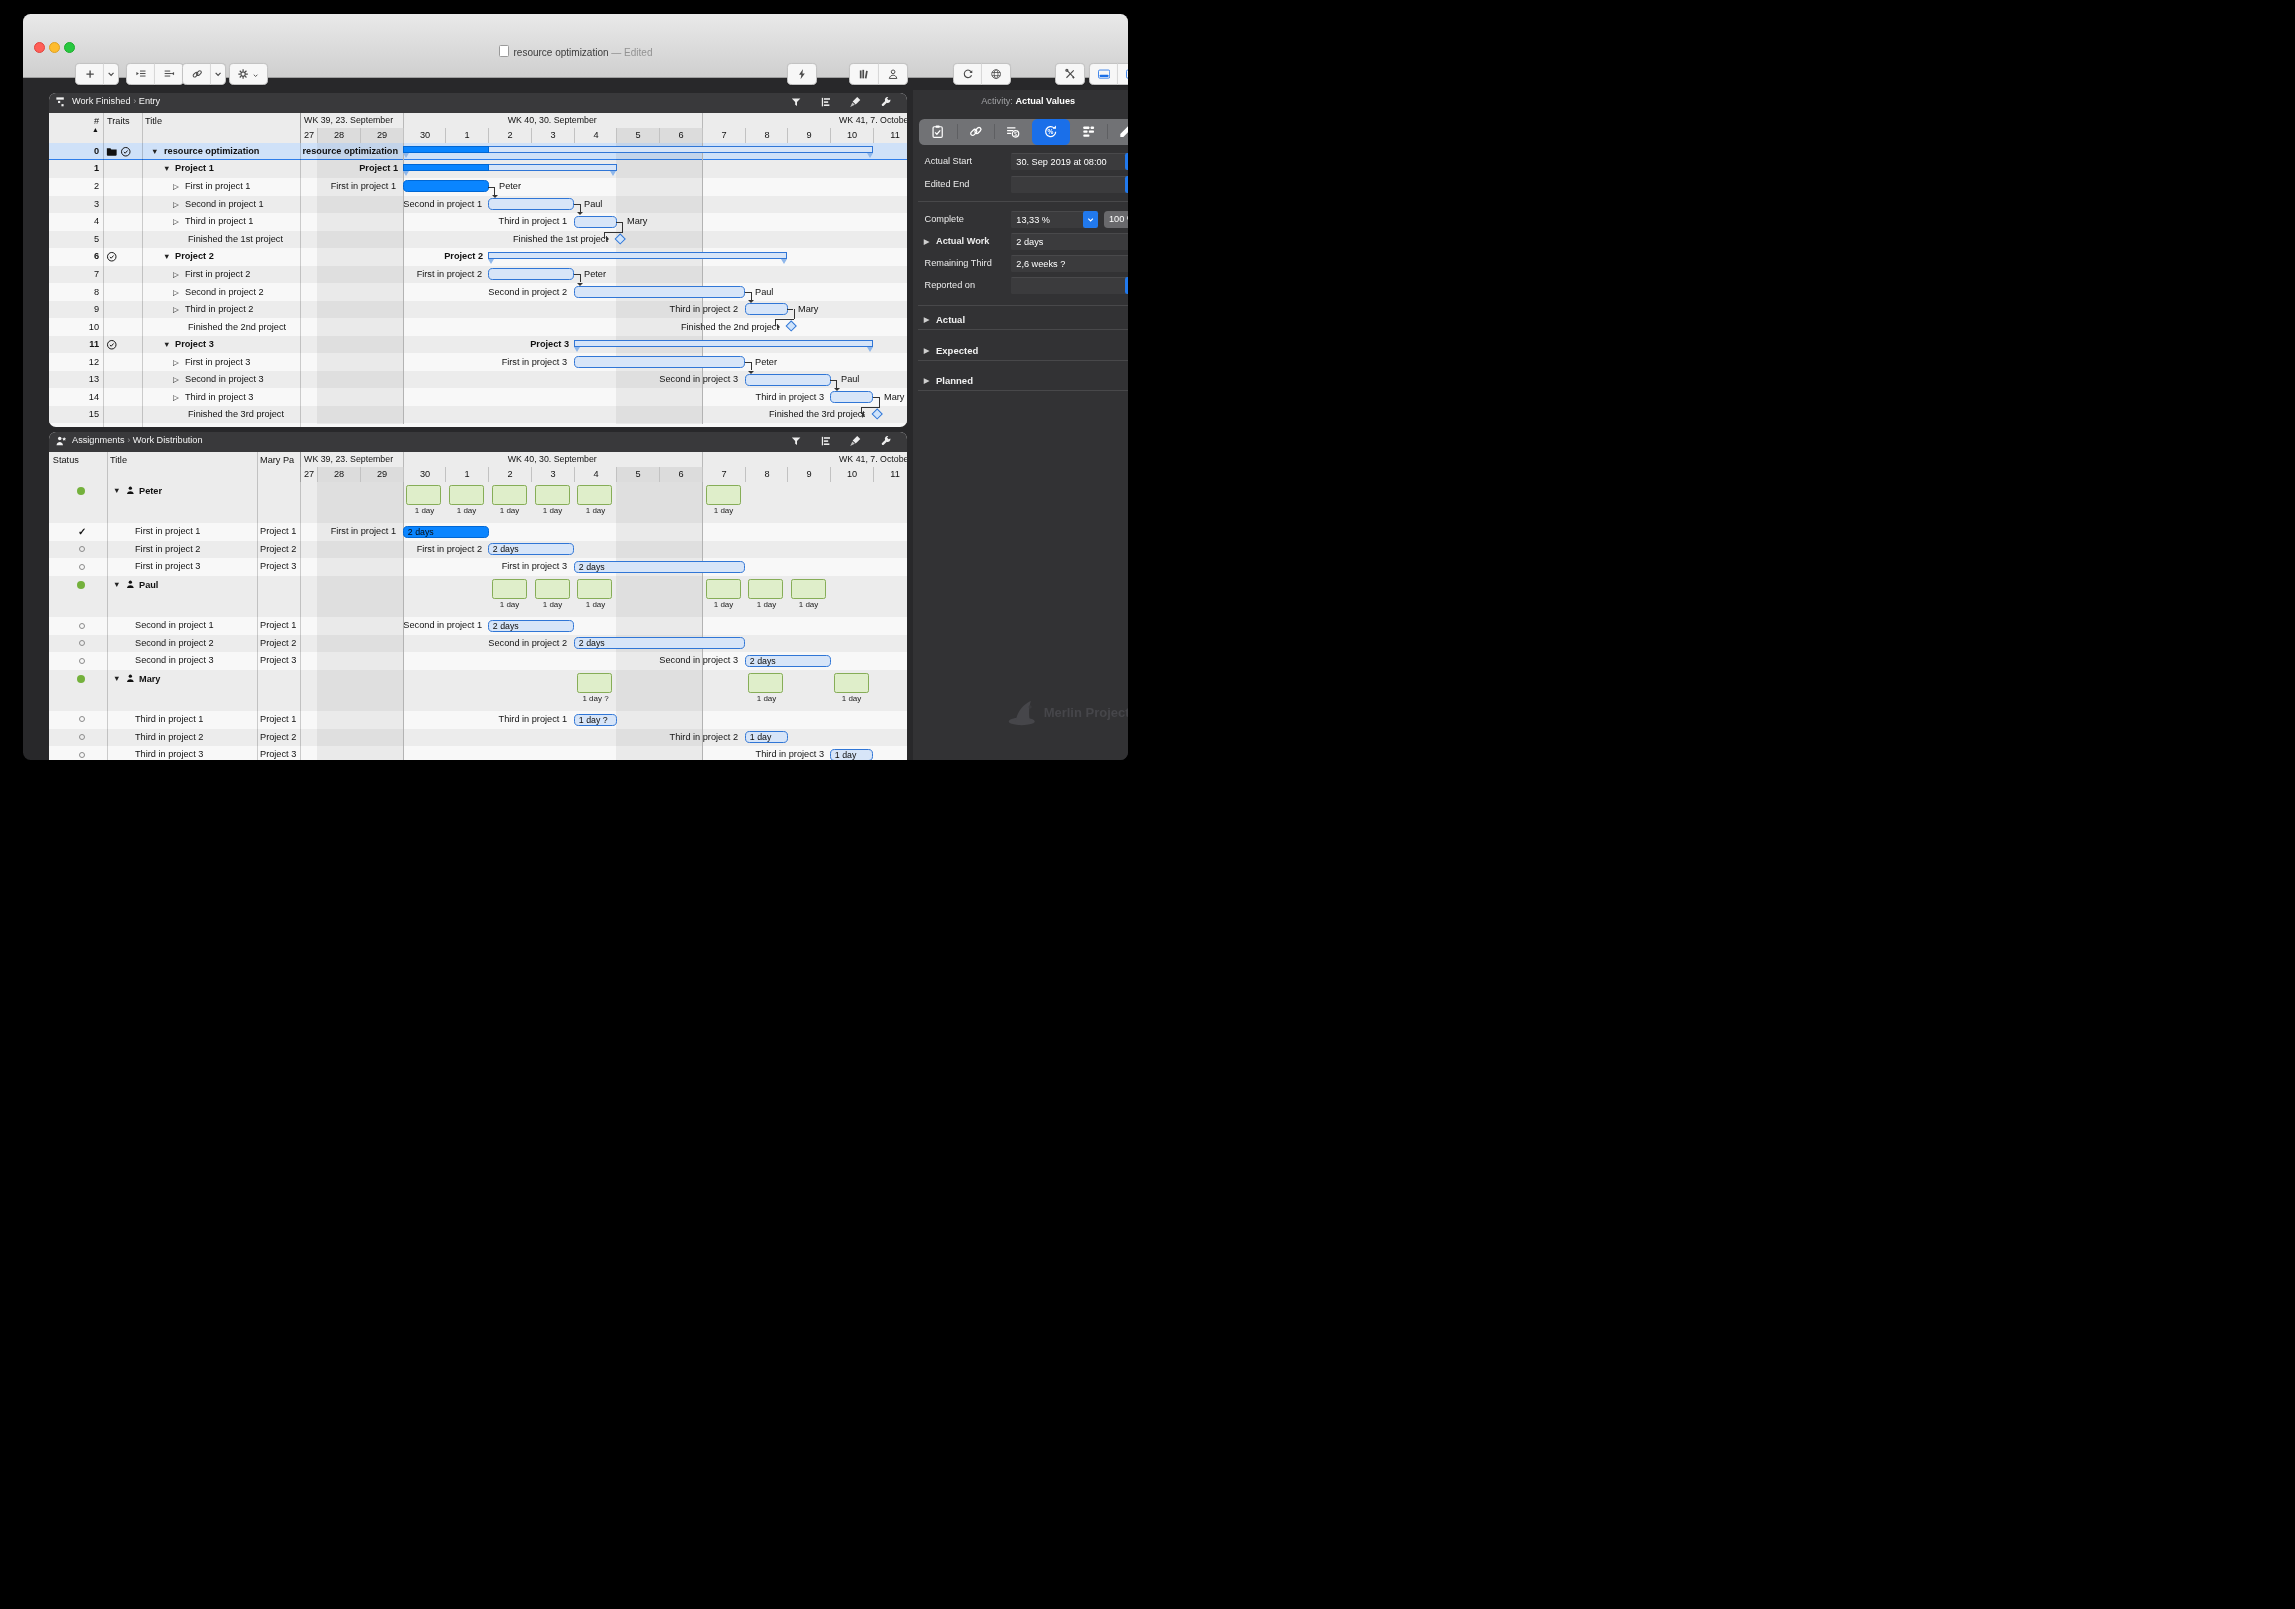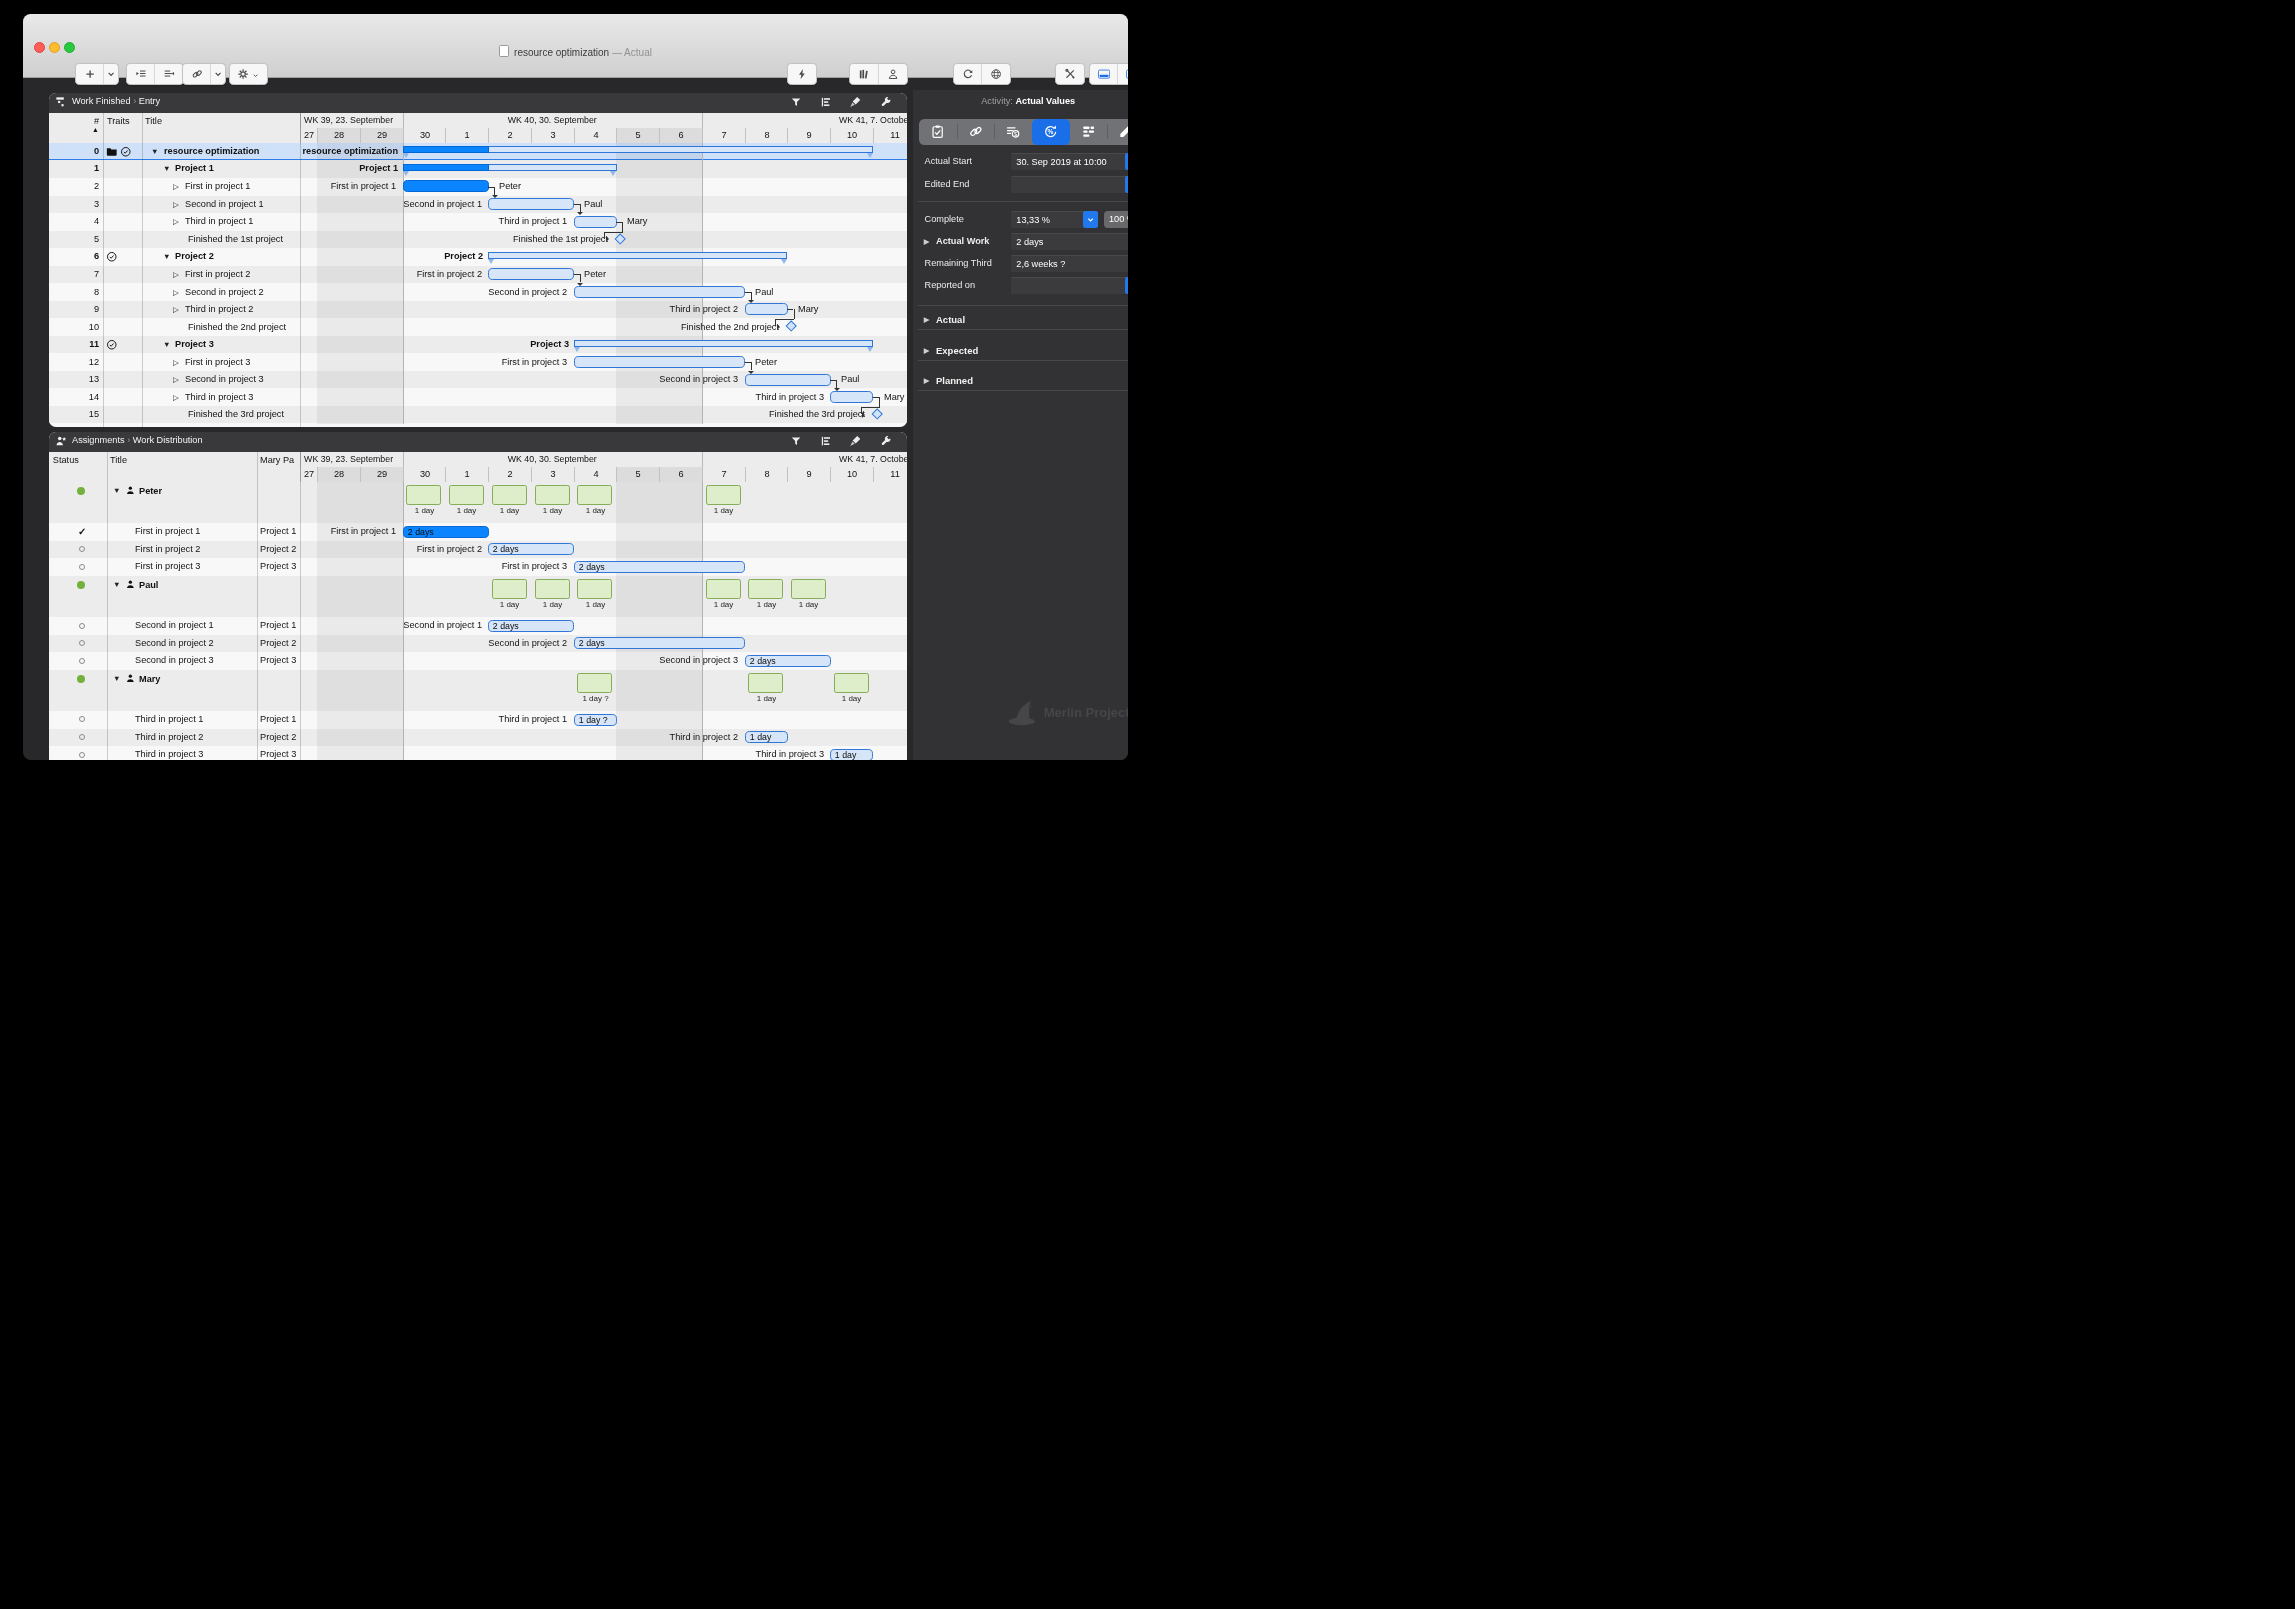--- a/index.html
+++ b/index.html
@@ -33,21 +33,21 @@
 </head>
 <body>
 
 <div class="window">
   <div class="chrome">
     <span class="tlight" style="left:10.7px;background:#ff5f57;border:0.8px solid #e0443e;"></span>
     <span class="tlight" style="left:26px;background:#febc2e;border:0.8px solid #dea123;"></span>
     <span class="tlight" style="left:41px;background:#28c840;border:0.8px solid #1dad2c;"></span>
     <div class="wtitle">
       <span class="docicon"></span><span>resource optimization</span>
-      <span class="suffix">— Actual</span>
+      <span class="suffix">— Edited</span>
     </div>
     <div id="toolbar">
         <div class="tbtn" style="left: 52px; width: 27.5px; border-radius: 4.6px 0px 0px 4.6px;">
           <svg viewBox="0 0 20 20">
             <path d="M10 4v12M4 10h12" stroke="currentColor" stroke-width="2.2" fill="none"></path>
           </svg>
         </div>
         <div class="tbtn" style="left: 80px; width: 13.7px; border-radius: 0px 4.6px 4.6px 0px; border-left: 0.8px solid rgb(216, 216, 216);">
           <svg viewBox="0 0 20 20">
             <path d="M6 8l4 4 4-4" fill="none" stroke="currentColor" stroke-width="2"></path>
@@ -645,21 +645,21 @@
             </svg></div>
         </div>
         <div style="position: absolute; left: 188px; top: 0px; width: 38px; height: 26px; background: transparent; border-radius: 5.3px; display: flex; align-items: center; justify-content: center;">
           <div style="width: 15.3px; height: 15.3px;"><svg viewBox="0 0 20 20" style="width: 100%; height: 100%;">
               <path d="M3 17v-4L13.6 2.4a1.4 1.4 0 012 0l2 2a1.4 1.4 0 010 2L7 17z" fill="#fff"></path>
             </svg></div>
         </div>
         <div style="position: absolute; left: 188px; top: 5.3px; width: 0.8px; height: 15.3px; background: rgb(94, 95, 98);"></div>
       </div>
       <div style="position: absolute; left: 11.5px; top: 63px; line-height: 17px; font-size: 9.2px; font-weight: normal; color: rgb(236, 236, 236); white-space: nowrap;">Actual Start</div>
-      <div class="fieldbox" style="left: 98px; top: 63px; width: 129px; height: 17px;">30. Sep 2019 at 10:00</div>
+      <div class="fieldbox" style="left: 98px; top: 63px; width: 129px; height: 17px;">30. Sep 2019 at 08:00</div>
       <div class="ddbtn" style="left: 212px; top: 63px;"></div>
       <div style="position: absolute; left: 11.5px; top: 86px; line-height: 17px; font-size: 9.2px; font-weight: normal; color: rgb(236, 236, 236); white-space: nowrap;">Edited End</div>
       <div class="fieldbox" style="left: 98px; top: 86px; width: 129px; height: 17px;"></div>
       <div class="ddbtn" style="left: 212px; top: 86px;"></div>
       <div class="sep" style="top: 111px;"></div>
       <div style="position: absolute; left: 11.5px; top: 121px; line-height: 17px; font-size: 9.2px; font-weight: normal; color: rgb(236, 236, 236); white-space: nowrap;">Complete</div>
       <div class="fieldbox" style="left: 98px; top: 121px; width: 87px; height: 17px;">13,33 %</div>
       <div class="ddbtn" style="left: 170px; top: 121px;">
         <svg viewBox="0 0 20 20" style="width:9.2px;height:9.2px">
           <path d="M5 8l5 5 5-5" fill="none" stroke="#fff" stroke-width="2.4"></path>

